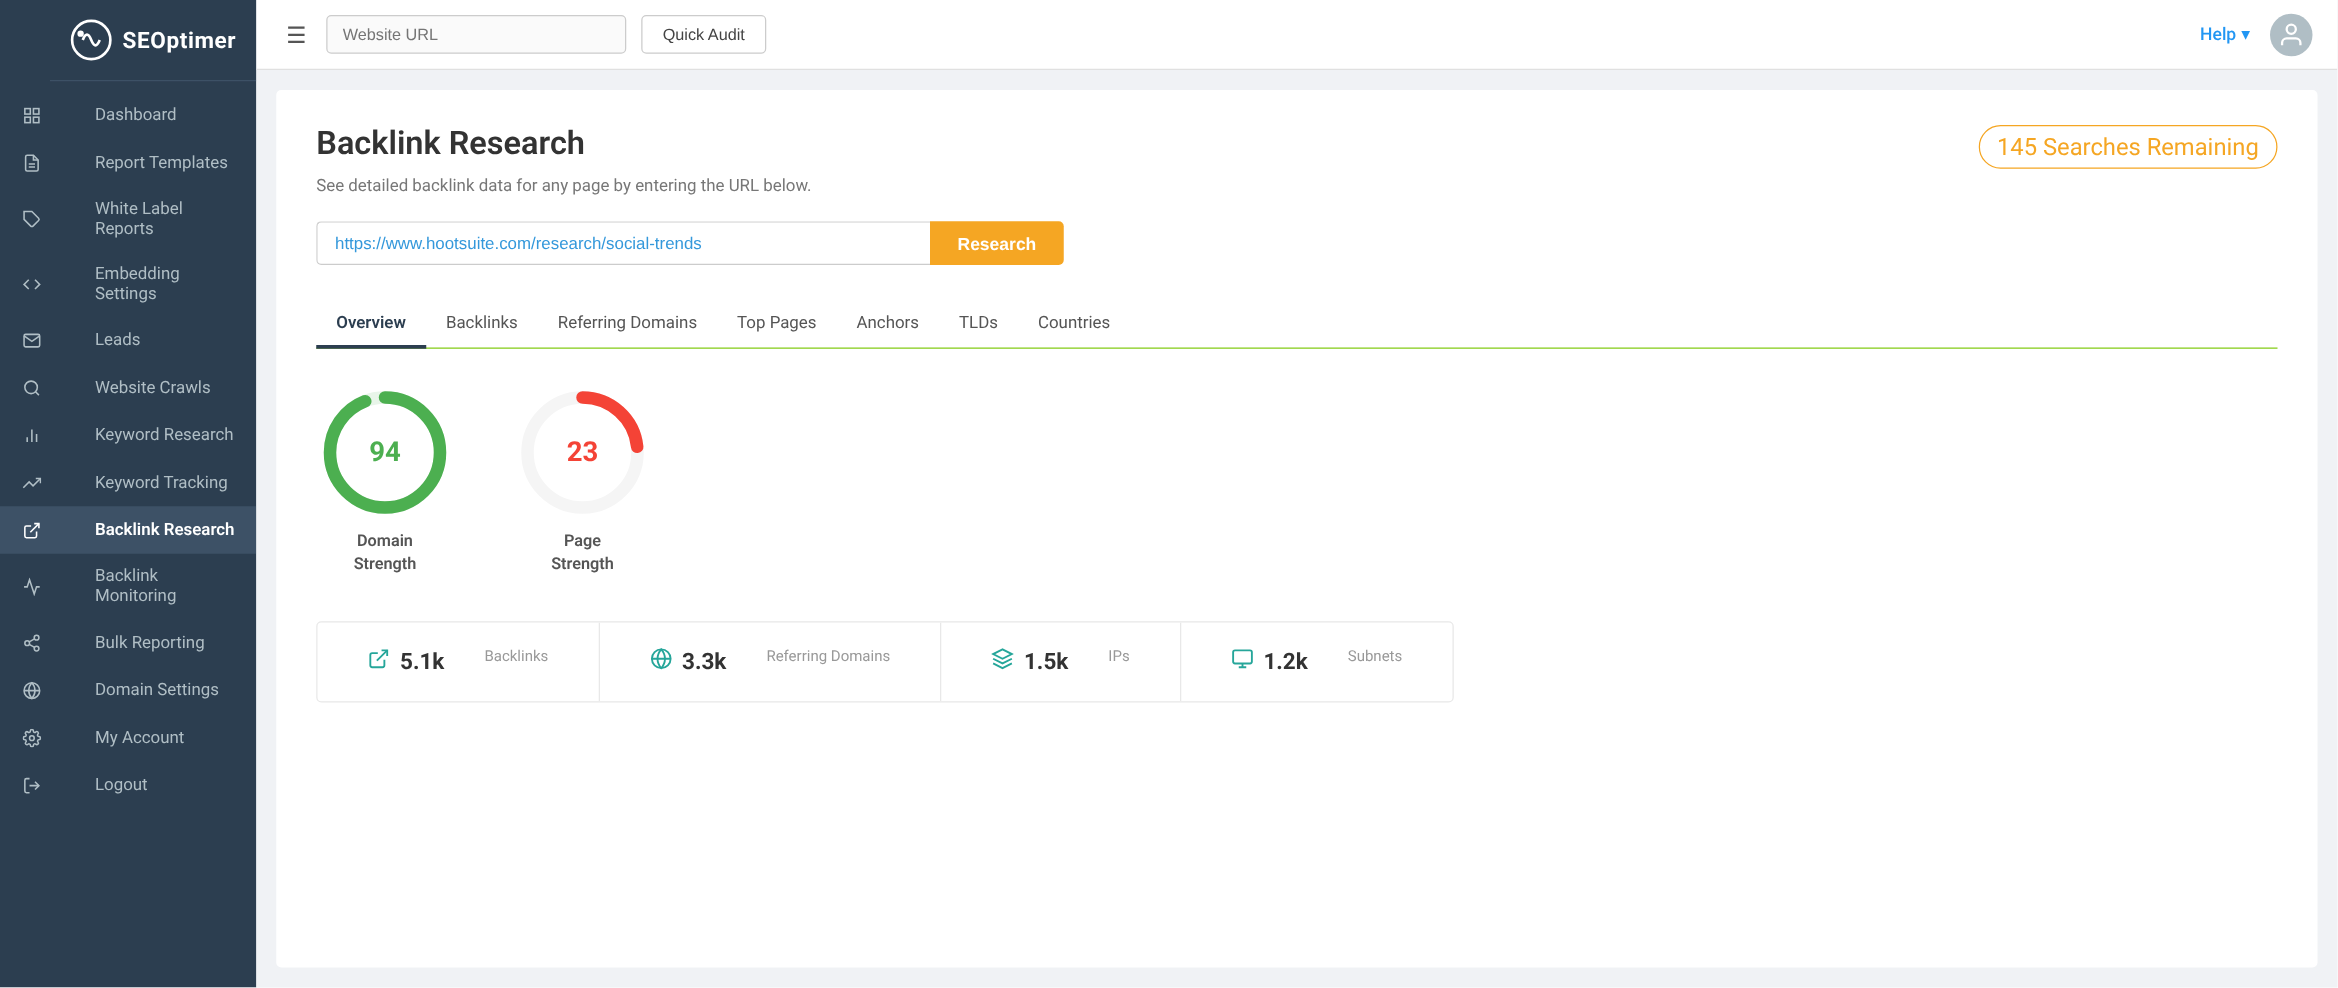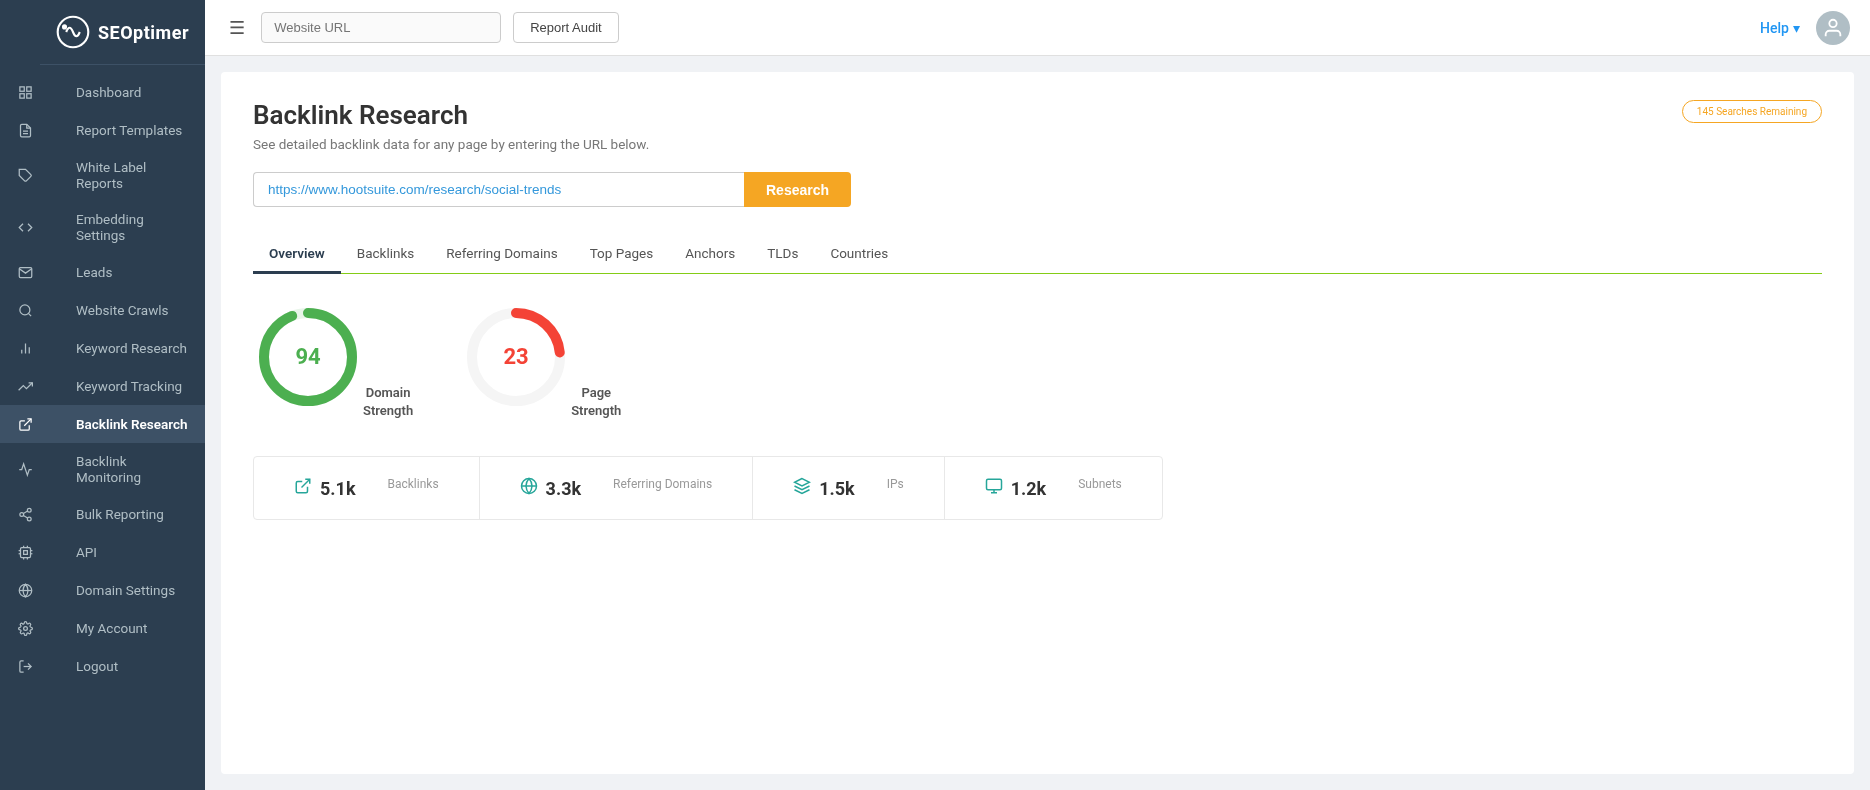--- a/index.html
+++ b/index.html
@@ -158,21 +158,21 @@
     .page-title {
       font-size: 26px;
       font-weight: 600;
       color: #333;
     }
     .searches-badge {
       border: 1px solid #f5a623;
       color: #f5a623;
       border-radius: 20px;
       padding: 5px 14px;
-      font-size: 10px;
+      font-size: 19px;
       white-space: nowrap;
     }
     .page-subtitle {
       color: #777;
       font-size: 13.5px;
       margin-bottom: 20px;
     }
 
     .search-row {
       display: flex;
@@ -223,22 +223,22 @@
 
     
     .gauges-row {
       display: flex;
       gap: 48px;
       margin-bottom: 36px;
       align-items: flex-start;
     }
     .gauge-wrap {
       display: flex;
-      flex-direction: row;
-      align-items: flex-end;
+      flex-direction: column;
+      align-items: center;
     }
     .gauge-svg { margin-bottom: 8px; }
     .gauge-label {
       font-size: 13px;
       color: #555;
       font-weight: 600;
       text-align: center;
       line-height: 1.4;
     }
 
@@ -406,37 +406,20 @@
             <circle cx="18" cy="5" r="3"></circle>
             <circle cx="6" cy="12" r="3"></circle>
             <circle cx="18" cy="19" r="3"></circle>
             <line x1="8.59" y1="13.51" x2="15.42" y2="17.49"></line>
             <line x1="15.41" y1="6.51" x2="8.59" y2="10.49"></line>
           </svg>
       </span>
       <span>Bulk Reporting</span>
     </div>
 
-    <div class="nav-item">
-      <span class="nav-icon">
-        <svg width="15" height="15" viewBox="0 0 24 24" fill="none" stroke="currentColor" stroke-width="2">
-            <rect x="4" y="4" width="16" height="16" rx="2"></rect>
-            <rect x="9" y="9" width="6" height="6"></rect>
-            <line x1="9" y1="1" x2="9" y2="4"></line>
-            <line x1="15" y1="1" x2="15" y2="4"></line>
-            <line x1="9" y1="20" x2="9" y2="23"></line>
-            <line x1="15" y1="20" x2="15" y2="23"></line>
-            <line x1="20" y1="9" x2="23" y2="9"></line>
-            <line x1="20" y1="14" x2="23" y2="14"></line>
-            <line x1="1" y1="9" x2="4" y2="9"></line>
-            <line x1="1" y1="14" x2="4" y2="14"></line>
-          </svg>
-      </span>
-      <span>API</span>
-    </div>
 
     <div class="nav-item">
       <span class="nav-icon">
         <svg width="15" height="15" viewBox="0 0 24 24" fill="none" stroke="currentColor" stroke-width="2">
             <circle cx="12" cy="12" r="10"></circle>
             <line x1="2" y1="12" x2="22" y2="12"></line>
             <path d="M12 2a15.3 15.3 0 0 1 4 10 15.3 15.3 0 0 1-4 10 15.3 15.3 0 0 1-4-10 15.3 15.3 0 0 1 4-10z"></path>
           </svg>
       </span>
       <span>Domain Settings</span>
@@ -463,21 +446,21 @@
       <span>Logout</span>
     </div>
   </div>
 </nav>
 
 <div class="main">
 
   <div class="topbar">
     <span class="hamburger">☰</span>
     <input class="url-input-top" type="text" placeholder="Website URL" style="">
-    <button class="quick-audit-btn">Report Audit</button>
+    <button class="quick-audit-btn">Quick Audit</button>
     <div class="topbar-right">
       <div class="help-btn">
         <span>Help</span>
         <span>▾</span>
       </div>
       <div class="user-avatar">
         <svg width="22" height="22" viewBox="0 0 24 24" fill="none" stroke="#fff" stroke-width="2">
             <path d="M20 21v-2a4 4 0 0 0-4-4H8a4 4 0 0 0-4 4v2"></path>
             <circle cx="12" cy="7" r="4"></circle>
           </svg>

